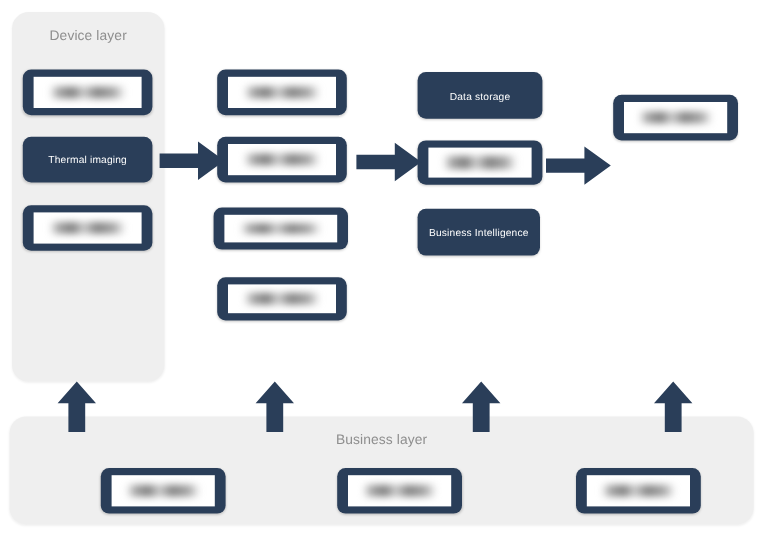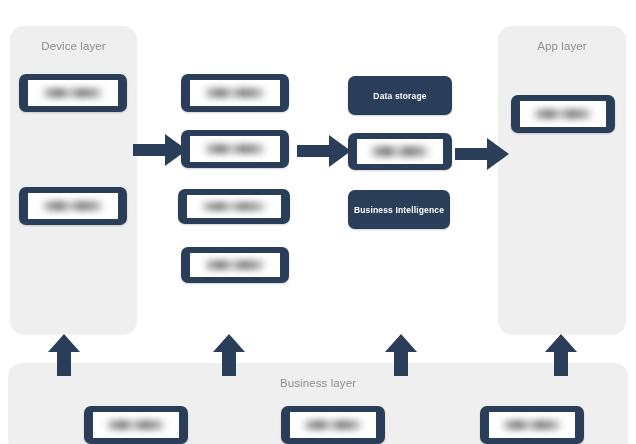--- a/index.html
+++ b/index.html
@@ -1,21 +1,21 @@
 <!DOCTYPE html>
 <html><head>
 <meta charset="utf-8">
 <style>
   html,body{margin:0;padding:0;background:#ffffff;}
   body{
     width:636px;height:444px;position:relative;overflow:hidden;
     font-family:"Liberation Sans","DejaVu Sans",sans-serif;
     -webkit-font-smoothing:antialiased;
   }
-  #stage{position:absolute;inset:0;margin-top:16px;}
+  #stage{position:absolute;inset:0;}
 
   
   .panel{
     position:absolute;
     background:#efefef;
     border-radius:14px;
     box-shadow:0 1px 2px rgba(0,0,0,0.06);
   }
   .panel-title{
     position:absolute;left:0;right:0;top:14px;
@@ -31,21 +31,21 @@
     position:absolute;
     background:#2a3e59;
     border-radius:7px;
     box-shadow:0 1px 2px rgba(0,0,0,0.18);
     display:flex;align-items:center;justify-content:center;
     box-sizing:border-box;
   }
   .node-label{
     color:#ffffff;
     font-size:8.5px;
-    font-weight:bold;
+    font-weight:normal;
     letter-spacing:.15px;
     white-space:nowrap;
     text-align:center;
   }
   
   .node.redacted{
     padding:6px 9px;
   }
   .redact-box{
     width:100%;height:100%;
@@ -79,20 +79,23 @@
   <div class="panel" style="left:10px;top:10px;width:127px;height:308px;">
     <div class="panel-title">Device layer</div>
   </div>
 
   <div class="node redacted" style="left:19px;top:58px;width:108px;height:38px;">
     <div class="redact-box">
       <div class="redact-smudge"></div>
     </div>
   </div>
 
+  <div class="node" style="left:19px;top:114px;width:108px;height:38px;">
+    <span class="node-label">Thermal imaging</span>
+  </div>
 
   <div class="node redacted" style="left:19px;top:171px;width:108px;height:38px;">
     <div class="redact-box">
       <div class="redact-smudge"></div>
     </div>
   </div>
 
 
   <div class="node redacted" style="left:181px;top:58px;width:108px;height:38px;">
     <div class="redact-box">
@@ -126,23 +129,20 @@
   <div class="node redacted" style="left:348px;top:117px;width:104px;height:37px;">
     <div class="redact-box">
       <div class="redact-smudge"></div>
     </div>
   </div>
 
   <div class="node" style="left:348px;top:174px;width:102px;height:39px;">
     <span class="node-label">Business Intelligence</span>
   </div>
 
-  <div class="panel" style="left:498px;top:10px;width:128px;height:308px;">
-    <div class="panel-title">App layer</div>
-  </div>
 
   <div class="node redacted" style="left:511px;top:79px;width:104px;height:38px;">
     <div class="redact-box">
       <div class="redact-smudge"></div>
     </div>
   </div>
 
   <div class="panel" style="left:8px;top:347px;width:620px;height:90px;">
     <div class="panel-title">Business layer</div>
   </div>

